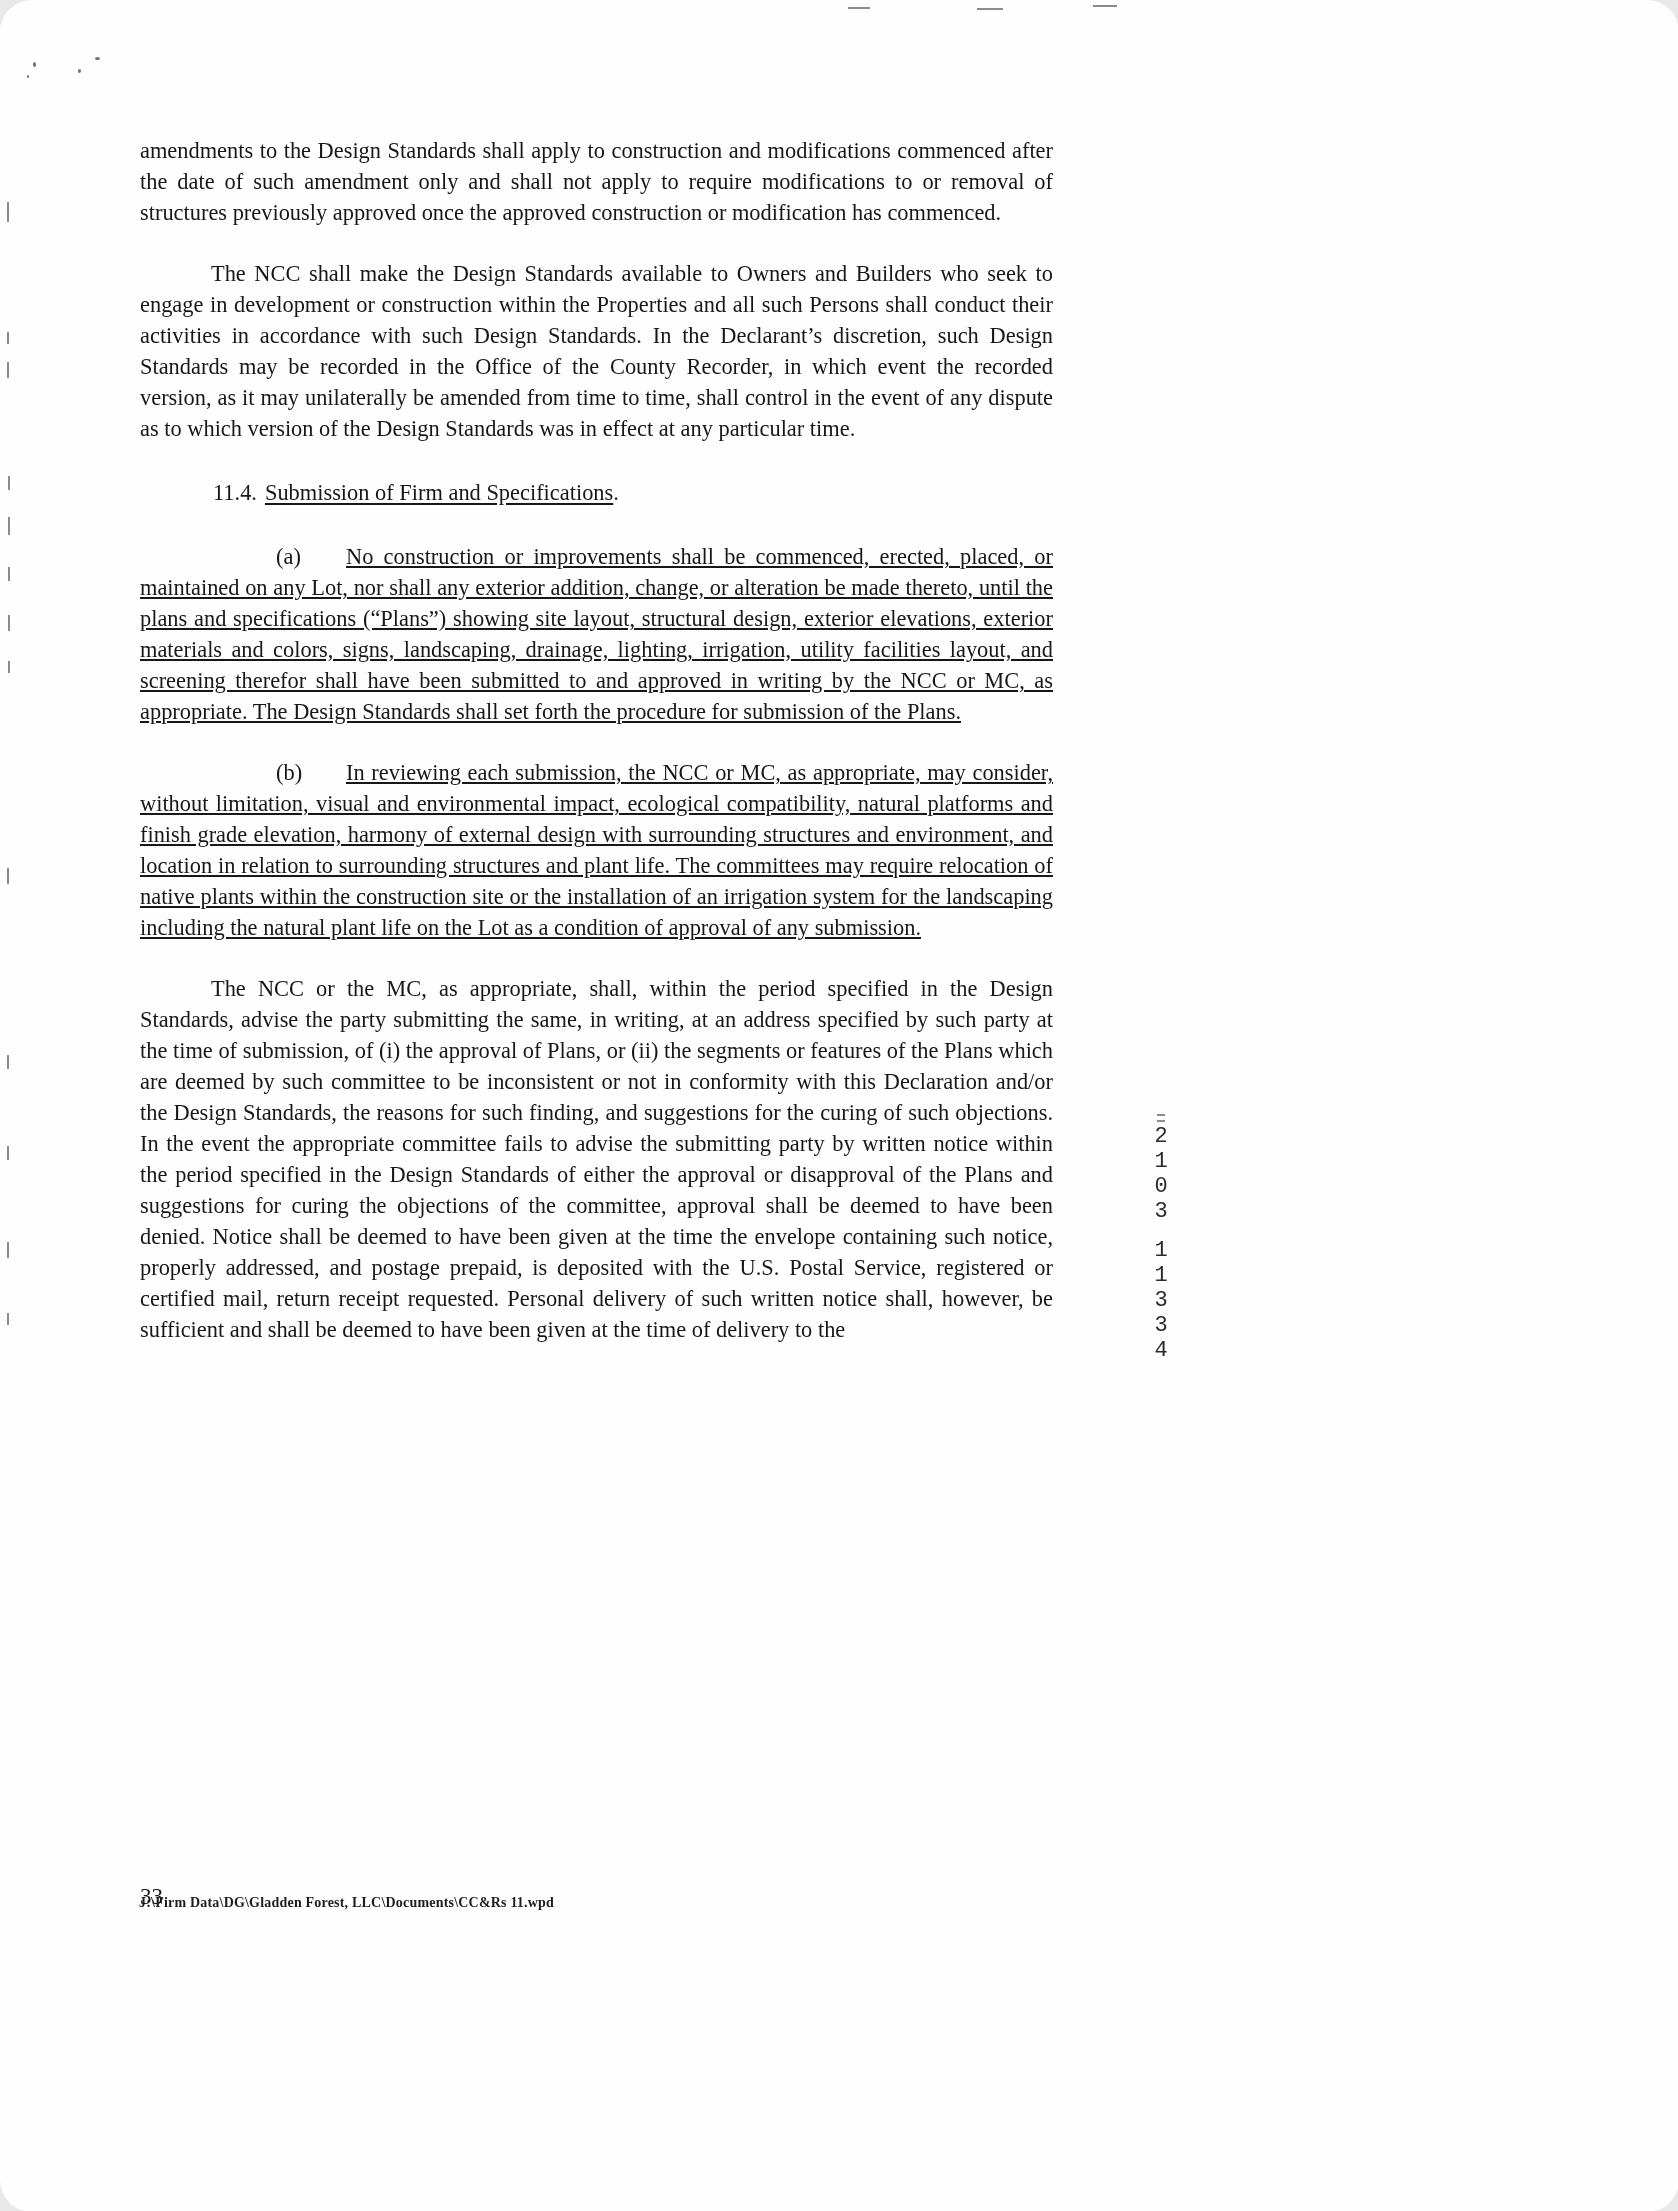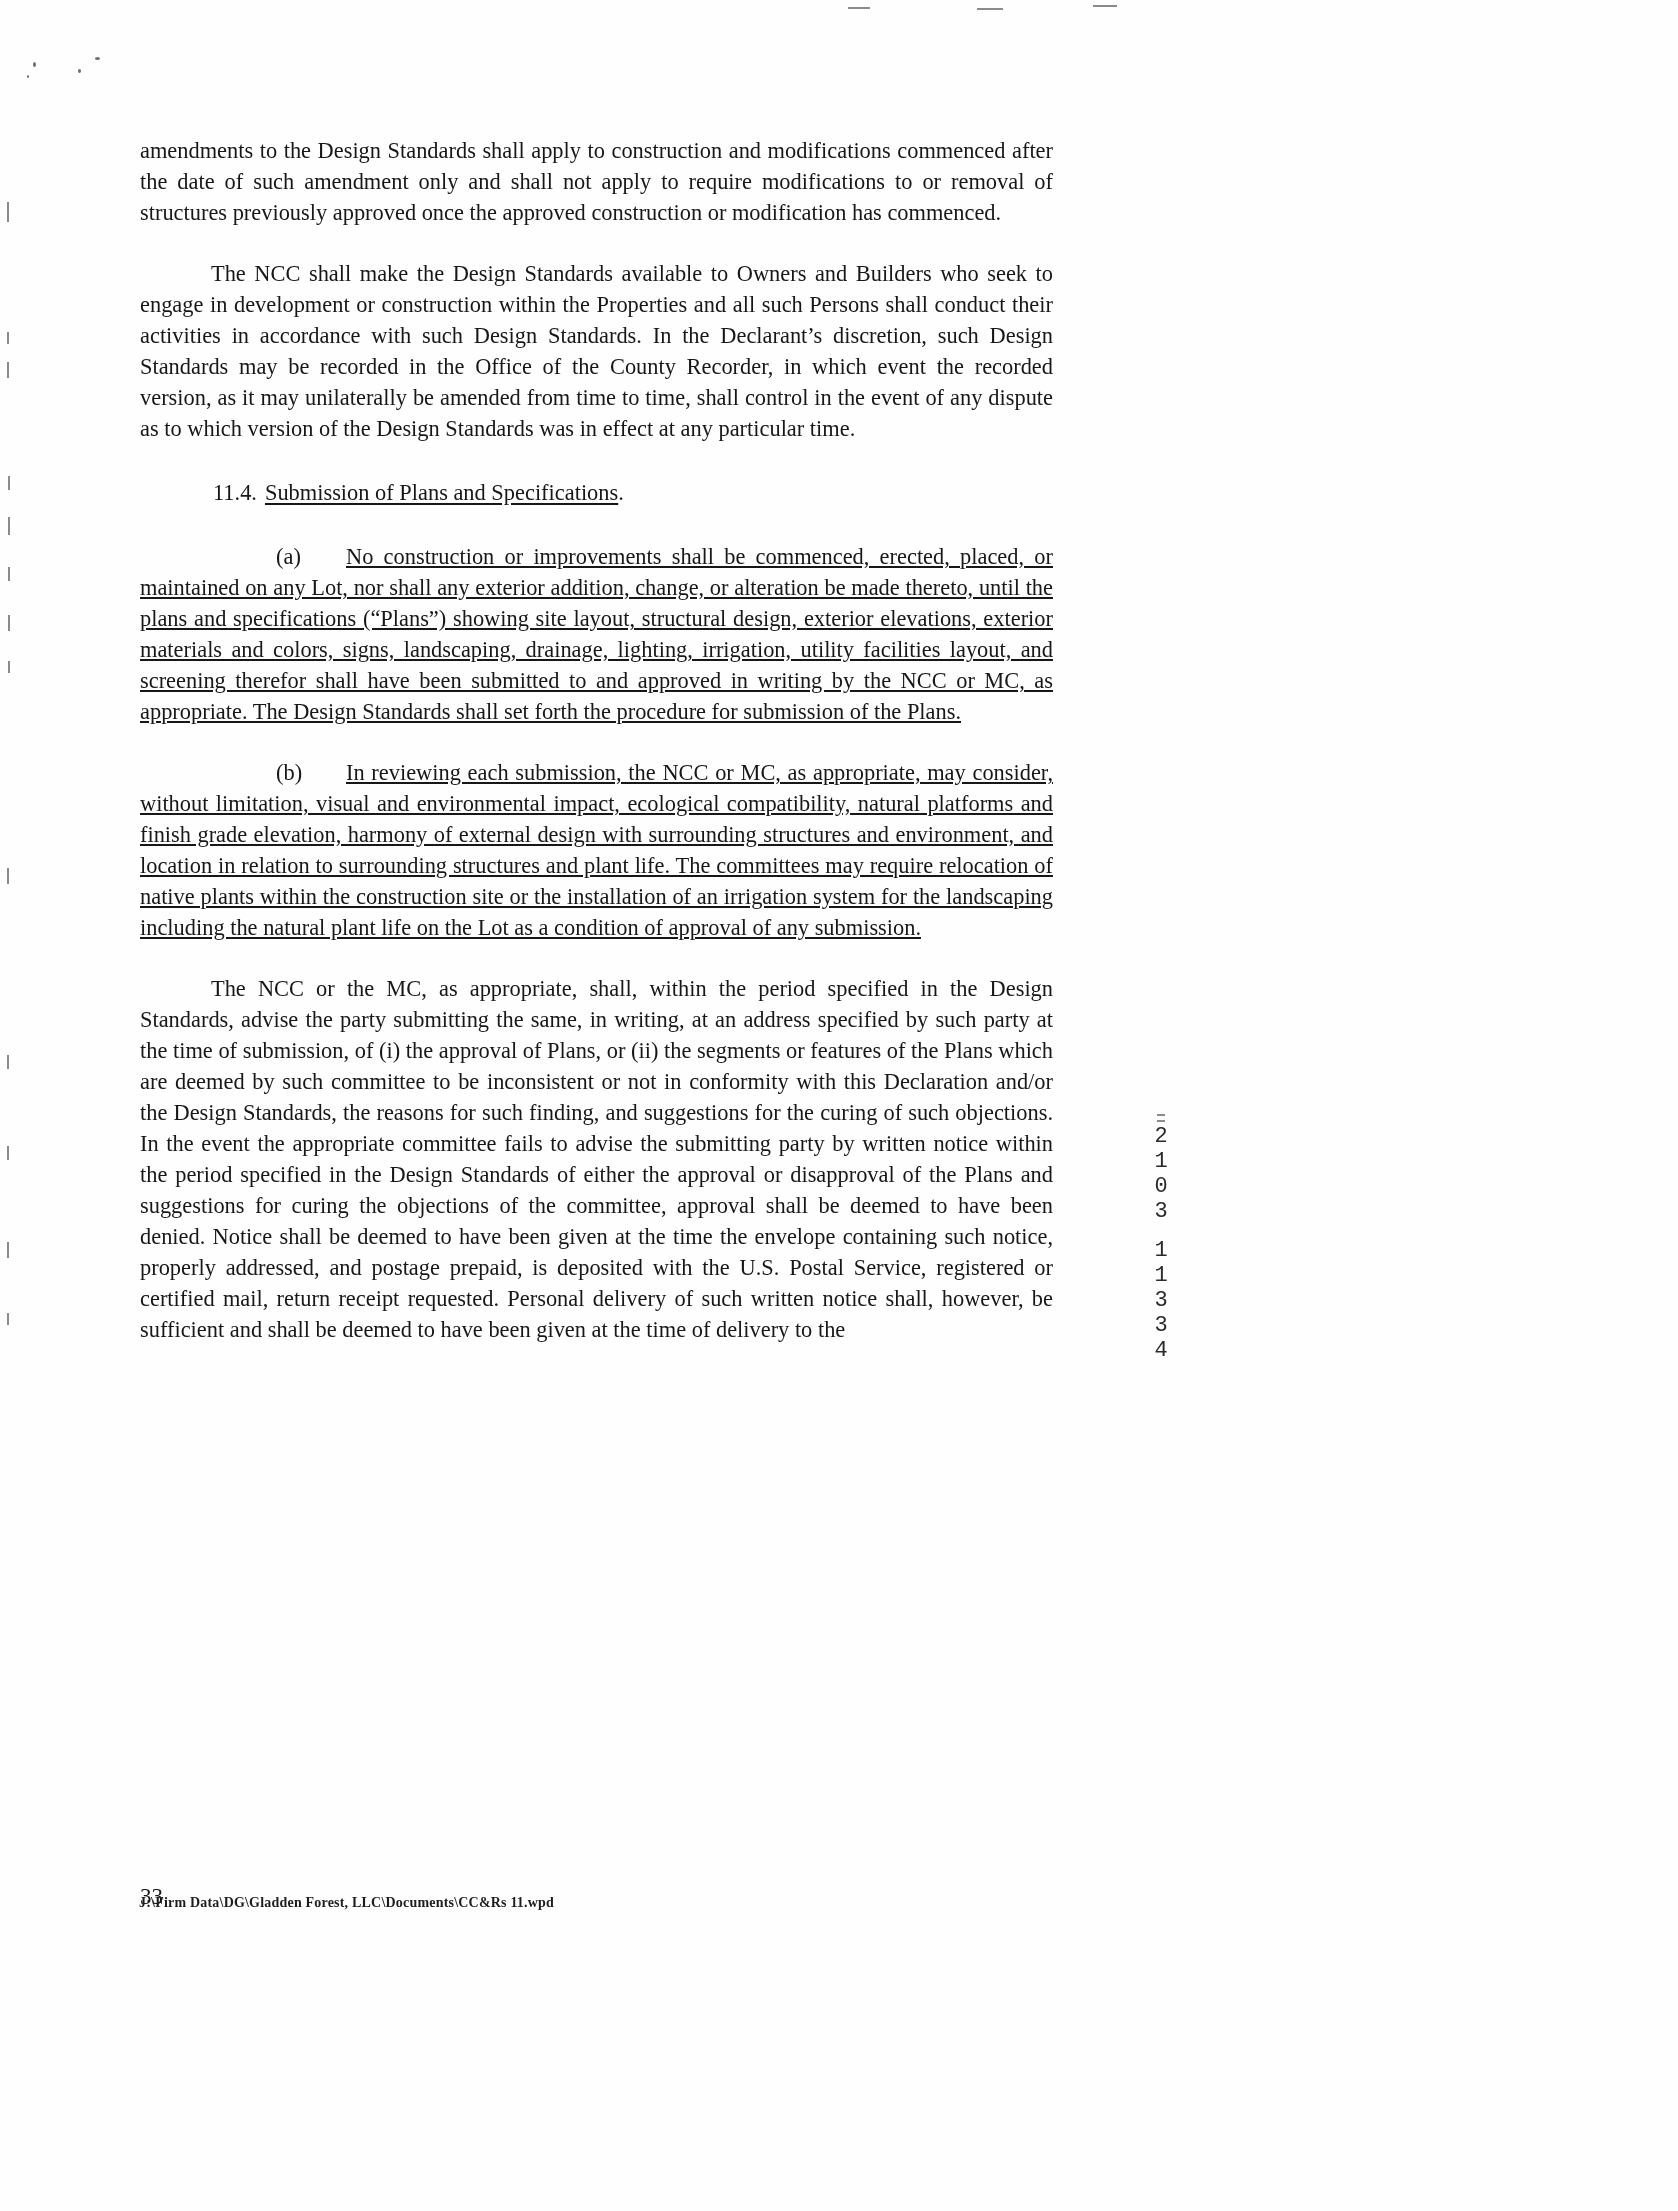--- a/index.html
+++ b/index.html
@@ -9,20 +9,21 @@
   }
   .page {
     position: relative;
     width: 1679px;
     height: 2212px;
     margin: 0 auto;
     background: #fefefe;
     overflow: hidden;
     font-family: "Liberation Serif", serif;
     color: #171717;
+    border-radius: 32px;
   }
   .content {
     position: absolute;
     left: 140px;
     top: 135px;
     width: 913px;
     font-size: 22.4px;
     line-height: 31px;
     text-align: justify;
   }
@@ -128,21 +129,21 @@
   <div class="artifact vline" style="left:7px; top:1242px; height:16px;"></div>
   <div class="artifact vline" style="left:7px; top:1313px; height:12px;"></div>
 
   <div class="content">
 
     <p class="no-indent">amendments to the Design Standards shall apply to construction and modifications commenced after the date of such amendment only and shall not apply to require modifications to or removal of structures previously approved once the approved construction or modification has commenced.</p>
 
     <p class="indent">The NCC shall make the Design Standards available to Owners and Builders who seek to engage in development or construction within the Properties and all such Persons shall conduct their activities in accordance with such Design Standards.  In the Declarant’s discretion, such Design Standards may be recorded in the Office of the County Recorder, in which event the recorded version, as it may unilaterally be amended from time to time, shall control in the event of any dispute as to which version of the Design Standards was in effect at any particular time.</p>
 
 
-    <p class="heading"><span class="hnum">11.4.</span><span class="htitle">Submission of Plans and Specifications</span><span>.</span></p>
+    <p class="heading"><span class="hnum">11.4.</span><span class="htitle">Submission of Firm and Specifications</span><span>.</span></p>
 
     <p class="sub"><span class="sub-label">(a)</span><span>No construction or improvements shall be commenced, erected, placed, or maintained on any Lot, nor shall any exterior addition, change, or alteration be made thereto, until the plans and specifications (“Plans”) showing site layout, structural design, exterior elevations, exterior materials and colors, signs, landscaping, drainage, lighting, irrigation, utility facilities layout, and screening therefor shall have been submitted to and approved in writing by the NCC or MC, as appropriate.  The Design Standards shall set forth the procedure for submission of the Plans.</span></p>
 
     <p class="sub"><span class="sub-label">(b)</span><span>In reviewing each submission, the NCC or MC, as appropriate, may consider, without limitation, visual and environmental impact, ecological compatibility, natural platforms and finish grade elevation, harmony of external design with surrounding structures and environment, and location in relation to surrounding structures and plant life.  The committees may require relocation of native plants within the construction site or the installation of an irrigation system for the landscaping including the natural plant life on the Lot as a condition of approval of any submission.</span></p>
 
     <p class="indent">The NCC or the MC, as appropriate, shall, within the period specified in the Design Standards, advise the party submitting the same, in writing, at an address specified by such party at the time of submission, of (i) the approval of Plans, or (ii) the segments or features of the Plans which are deemed by such committee to be inconsistent or not in conformity with this Declaration and/or the Design Standards, the reasons for such finding, and suggestions for the curing of such objections.  In the event the appropriate committee fails to advise the submitting party by written notice within the period specified in the Design Standards of either the approval or disapproval of the Plans and suggestions for curing the objections of the committee, approval shall be deemed to have been denied.  Notice shall be deemed to have been given at the time the envelope containing such notice, properly addressed, and postage prepaid, is deposited with the U.S. Postal Service, registered or certified mail, return receipt requested.  Personal delivery of such written notice shall, however, be sufficient and shall be deemed to have been given at the time of delivery to the</p>
 
   </div>
 
   <div class="stamp">

